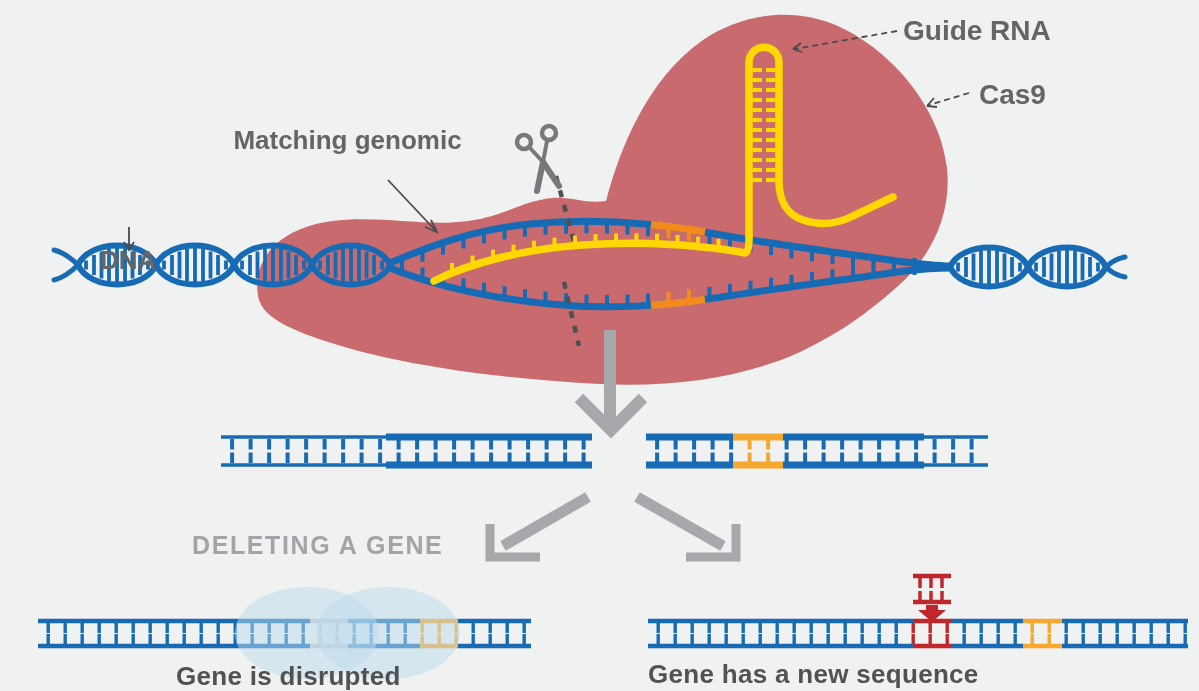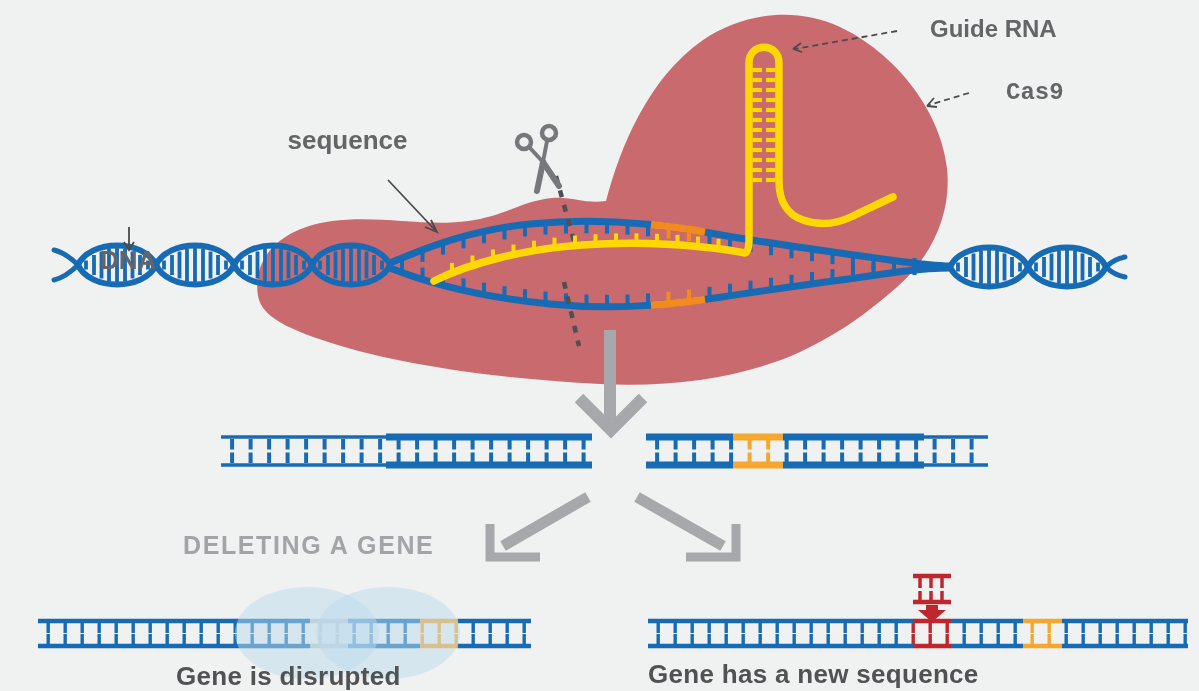--- a/index.html
+++ b/index.html
@@ -6,25 +6,25 @@
     --bg:#F0F1F1; --blob:#C96A6E; --blue:#176BB4; --yellow:#FFD702;
     --orange:#F28A1E; --ladder-orange:#F5A72E; --red:#C0272D;
     --gray-seg:#C6C7C9; --hl:#BCDCEE; --label:#646567; --heading:#A2A4A7;
     --caption:#515254; --arrow:#A6A8AB; --scissors:#77787B; --dash:#4F5052;
   }
   html,body{margin:0;padding:0;}
   .stage{position:relative;width:1199px;height:691px;background:var(--bg);
          overflow:hidden;font-family:"Liberation Sans",sans-serif;}
   .stage svg{position:absolute;left:0;top:0;}
   .lbl{position:absolute;white-space:nowrap;font-weight:bold;color:var(--label);}
-  .lbl-big{font-size:24px;margin-left:27px;}
+  .lbl-big{font-size:28px;}
   .lbl-med{font-size:26px;}
   .lbl-center{text-align:center;line-height:1.12;}
   .heading{position:absolute;white-space:nowrap;font-weight:bold;font-size:25px;
-           letter-spacing:1.6px;color:var(--heading);}
+           letter-spacing:1.6px;color:var(--heading);margin-left:9px;}
   .caption{position:absolute;white-space:nowrap;font-weight:bold;font-size:26px;
            letter-spacing:.3px;color:var(--caption);}
   #blob{fill:var(--blob);}
   #upperStrand,#lowerStrand{stroke:var(--blue);stroke-width:7;fill:none;}
   #helixEnds path{stroke:var(--blue);stroke-width:5;fill:none;stroke-linecap:round;}
   #rnaPath{stroke:var(--yellow);stroke-width:7.5;fill:none;stroke-linecap:round;stroke-linejoin:round;}
   #rnaRungs line{stroke:var(--yellow);stroke-width:4.2;}
   #cutDash line{stroke:var(--dash);stroke-width:4.5;stroke-dasharray:7 8;}
   #scissors line{stroke:var(--scissors);stroke-linecap:round;}
   #scissors circle{stroke:var(--scissors);fill:none;}
@@ -538,26 +538,26 @@
       <path class="dashed" d="M897 31 L795 49"></path>
       <path d="M793 49 L802 52 M793 49 L801 43"></path>
       <path class="dashed" d="M969 93 L929 105"></path>
       <path d="M927 106 L937 107 M927 106 L934 98"></path>
     </g>
   </svg>
 
   <div class="lbl lbl-med" style="left:100px;top:200px;margin-top:45px;">DNA</div>
 
   <div class="lbl lbl-med lbl-center" style="left:225px;top:126px;width:245px;">
-    <div>sequence</div>
+    <div>Matching genomic</div>
   </div>
 
   <div class="lbl lbl-big" style="left:903px;top:15px;">Guide RNA</div>
 
-  <div class="lbl lbl-big" style="left:979px;top:79px;font-family:Liberation Mono, monospace;">Cas9</div>
+  <div class="lbl lbl-big" style="left:979px;top:79px;">Cas9</div>
 
   <div class="heading" style="left:183px;top:531px;">DELETING A GENE</div>
 
 
   <div class="caption" style="left:648px;top:659px;">Gene has a new sequence</div>
 
   <div class="caption" style="left:176px;top:661px;">Gene is disrupted</div>
 </div>
 
 </body></html>

